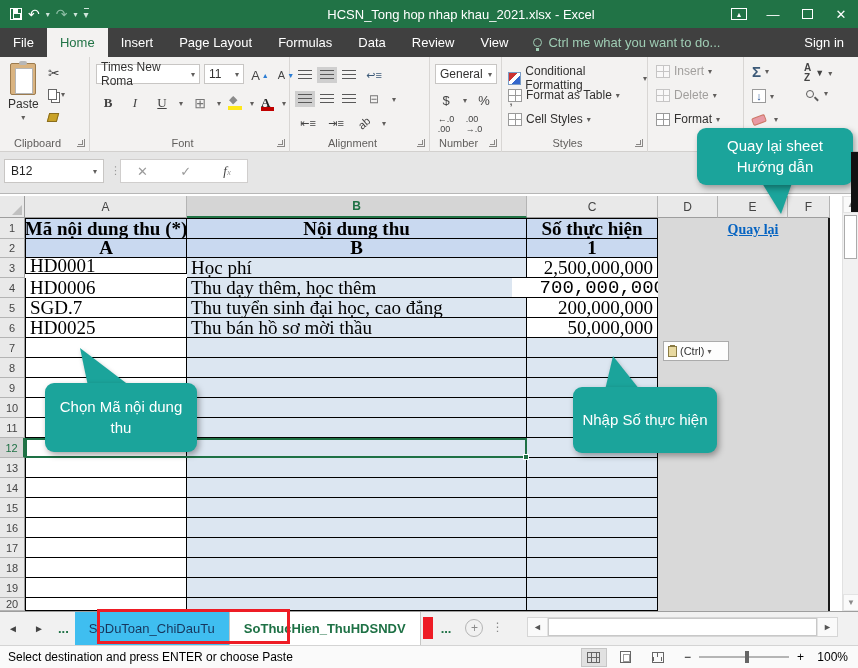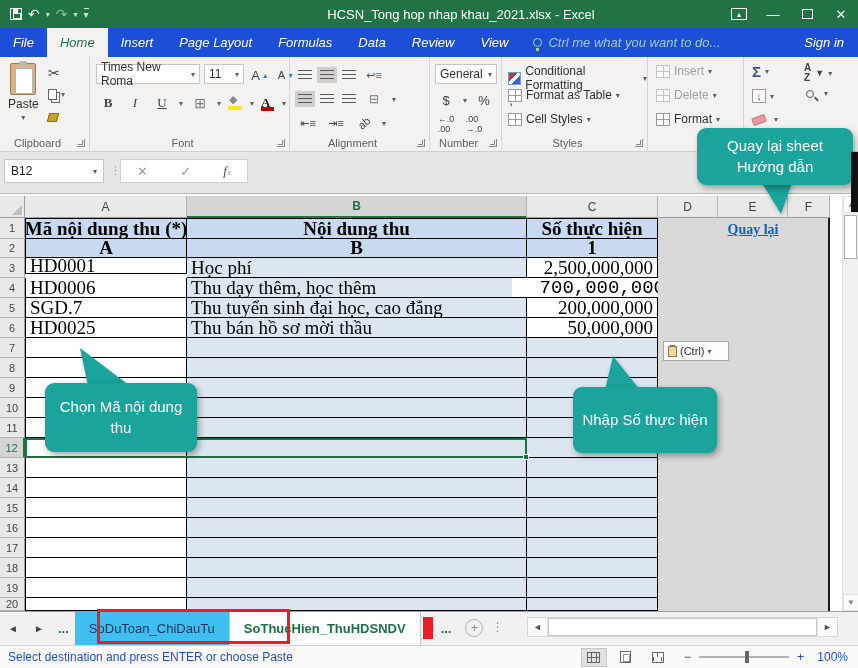--- a/index.html
+++ b/index.html
@@ -17,21 +17,21 @@
   .save-ic { width:12px; height:12px; border:1.5px solid #fff; position:relative; }
   .save-ic::before{ content:""; position:absolute; left:2px; top:0; width:5px; height:4px; background:#fff; }
   .save-ic::after{ content:""; position:absolute; left:2px; bottom:0; width:6px; height:4px; border:1px solid #fff; }
   .title-text { flex:1; text-align:center; font-size:13px; white-space:nowrap; }
   .winbtns { display:flex; align-items:center; gap:0; }
   .winbtn { width:34px; height:28px; display:flex; align-items:center; justify-content:center; font-size:13px; color:#fff; }
   .ribopt { width:16px; height:12px; border:1px solid #fff; display:flex; align-items:center; justify-content:center; font-size:8px; }
   .maxi { width:11px; height:10px; border:1.5px solid #fff; }
 
   
-  .tabrow { position:absolute; left:0; top:28px; width:858px; height:29px; background:#1d4ed8; display:flex; align-items:stretch;font-style:italic; }
+  .tabrow { position:absolute; left:0; top:28px; width:858px; height:29px; background:#404040; display:flex; align-items:stretch; }
   .rtab { color:#fff; font-size:13px; padding:0 13px; display:flex; align-items:center; cursor:default; }
   .rtab.active { background:#f3f2f1; color:#217346; }
   .tellme { display:flex; align-items:center; gap:6px; color:#9fcdb4; font-size:13px; padding:0 12px; }
   .bulb { width:9px; height:9px; border:1.5px solid #9fcdb4; border-radius:50%; position:relative; }
   .bulb::after { content:""; position:absolute; left:2px; top:9px; width:3px; height:3px; background:#9fcdb4; }
   .tabrow .spacer { flex:1; }
   .signin { color:#fff; font-size:13px; display:flex; align-items:center; padding:0 14px; }
   .share { background:#1a5c38; color:#fff; font-size:13px; display:flex; align-items:center; gap:6px; padding:0 14px; }
   .person-ic { width:12px; height:12px; position:relative; }
   .person-ic::before{ content:""; position:absolute; left:3px; top:0; width:6px; height:6px; border:1.5px solid #fff; border-radius:50%; }
@@ -117,21 +117,21 @@
   .stab.cyan { background:#3fbef0; color:#17365d; }
   .redbar { width:10px; height:22px; background:#ee1c25; margin:5px 2px 0 2px; }
   .plusbtn { width:18px; height:18px; border:1px solid #b5b5b5; border-radius:50%; color:#8a8a8a; font-size:12px; display:flex; align-items:center; justify-content:center; margin:7px 6px 0 8px; }
   .vdots { color:#8a8a8a; font-size:12px; margin:8px 6px 0 2px; }
   .hscroll { position:absolute; left:527px; top:617px; width:311px; height:20px; background:#f1f1f1; border:1px solid #d6d6d6; display:flex; }
   .hs-arrow { width:20px; height:18px; background:#fafafa; border-right:1px solid #e3e3e3; color:#555; font-size:9px; display:flex; align-items:center; justify-content:center; }
   .hs-arrow.r { border-left:1px solid #e3e3e3; border-right:none; }
   .hs-thumb { flex:1; background:#fff; border:1px solid #c8c8c8; }
 
   
-  .statusbar { position:absolute; left:0; top:645px; width:858px; height:23px; background:#fafafa; border-top:1px solid #d4d4d4; display:flex; align-items:center; font-size:12px; color:#1d4ed8; }
+  .statusbar { position:absolute; left:0; top:645px; width:858px; height:23px; background:#fafafa; border-top:1px solid #d4d4d4; display:flex; align-items:center; font-size:12px; color:#000000; }
   .statusmsg { padding-left:8px; flex:1; }
   .viewic { width:26px; height:19px; display:flex; align-items:center; justify-content:center; margin:0 3px; color:#666; }
   .viewic.on { background:#e1e1e1; border:1px solid #c6c6c6; }
   .vgrid { width:13px; height:11px; border:1px solid #666; background:
      linear-gradient(to right, transparent 0 3px, #666 3px 4px, transparent 4px 8px, #666 8px 9px, transparent 9px),
      linear-gradient(to bottom, transparent 0 4px, #666 4px 5px, transparent 5px); }
   .vpage { width:11px; height:12px; border:1px solid #666; background:#fff; position:relative; }
   .vpage::after{ content:""; position:absolute; left:2px; top:2px; width:5px; height:6px; border:1px solid #999; }
   .vbreak { width:12px; height:11px; border:1px solid #666; position:relative; }
   .vbreak::after{ content:""; position:absolute; left:4px; top:0; width:1px; height:4px; background:#666; box-shadow:0 0 0 0 #666, -4px 4px 0 0 #666, 4px 4px 0 0 #666; }

